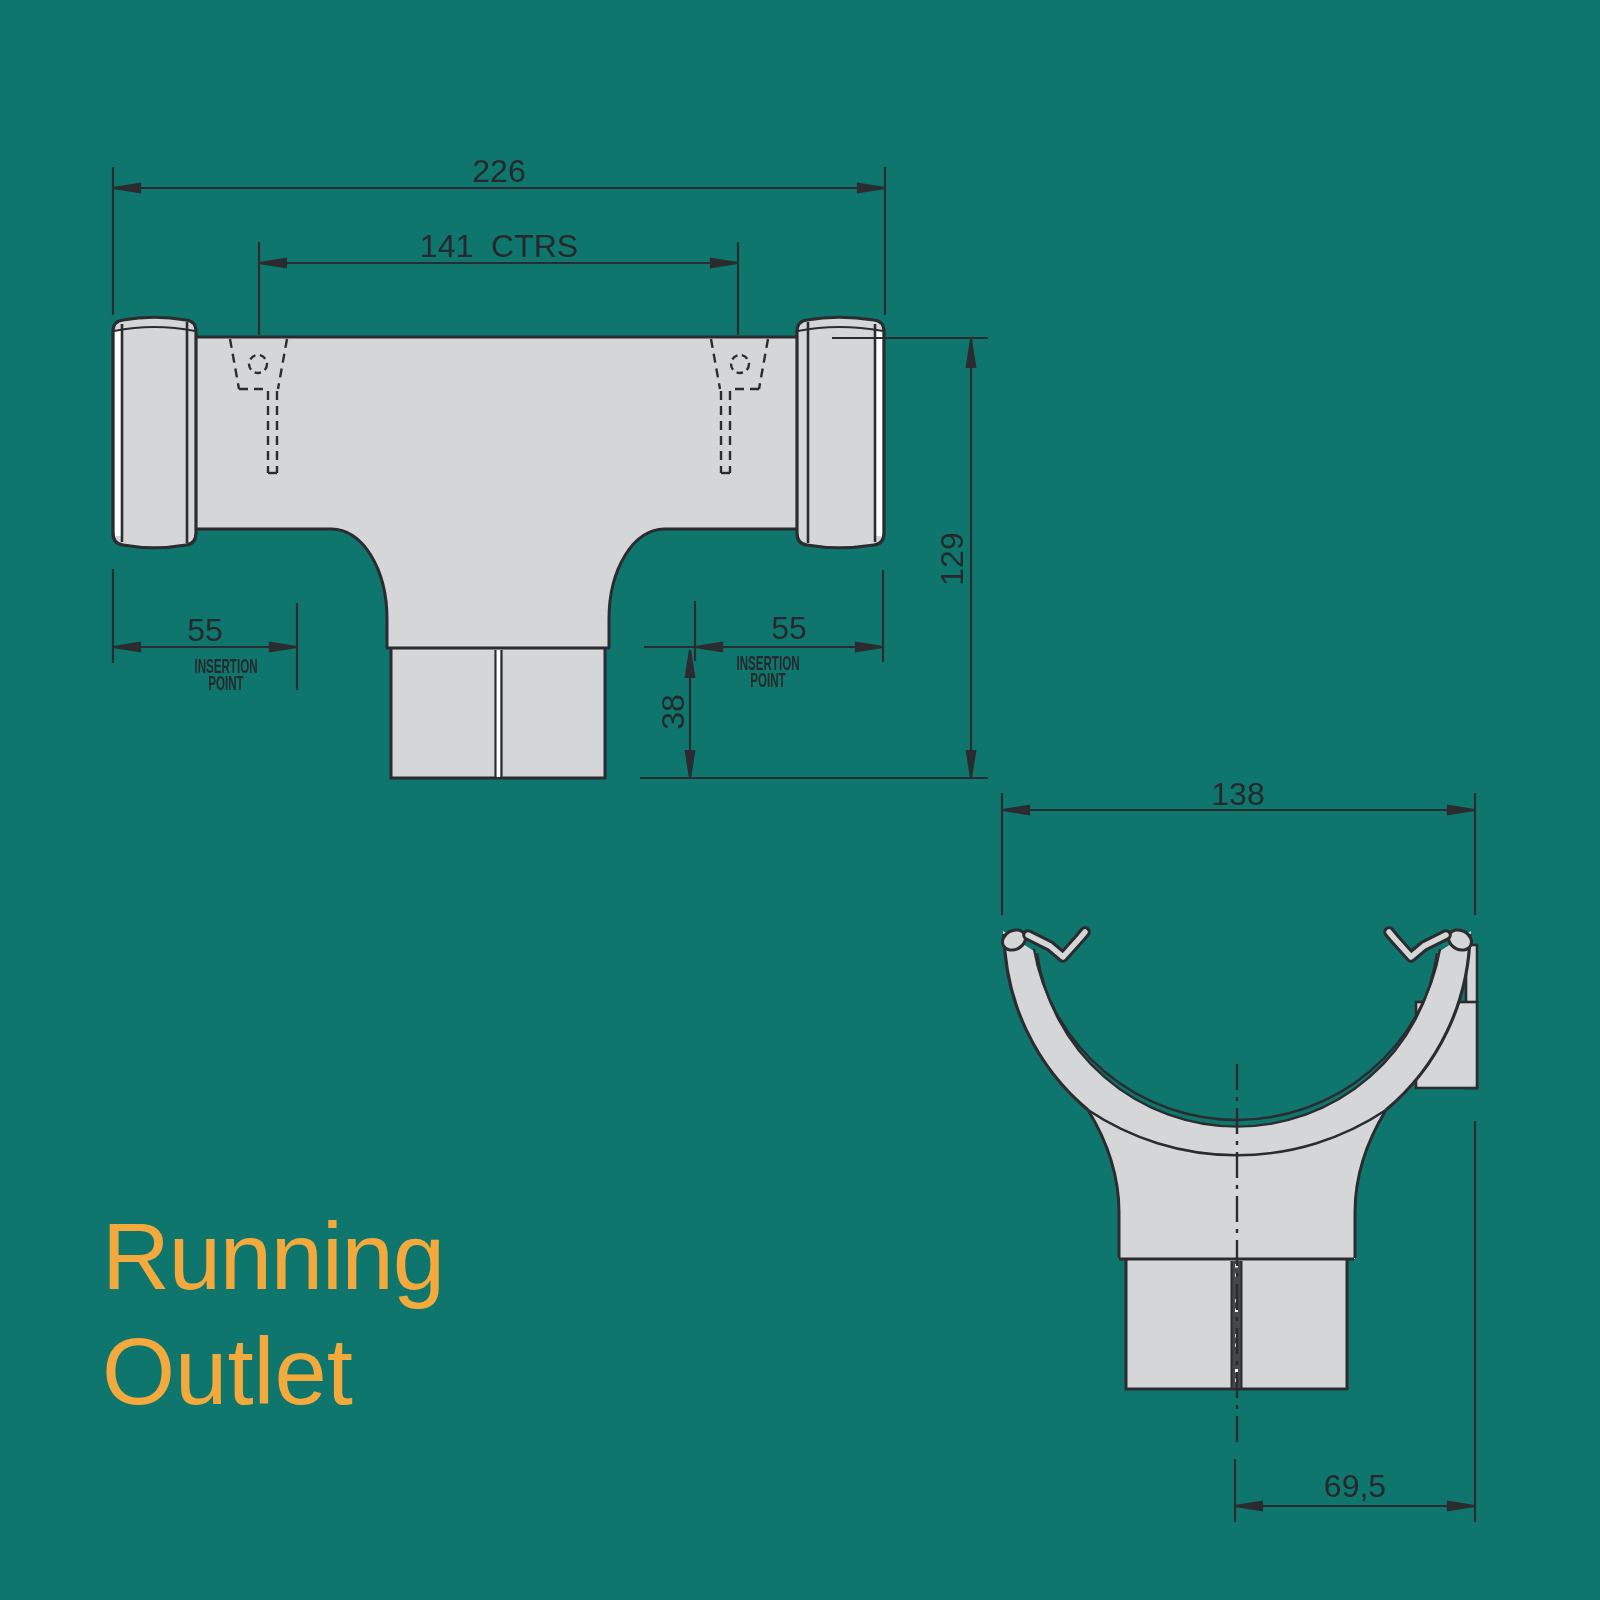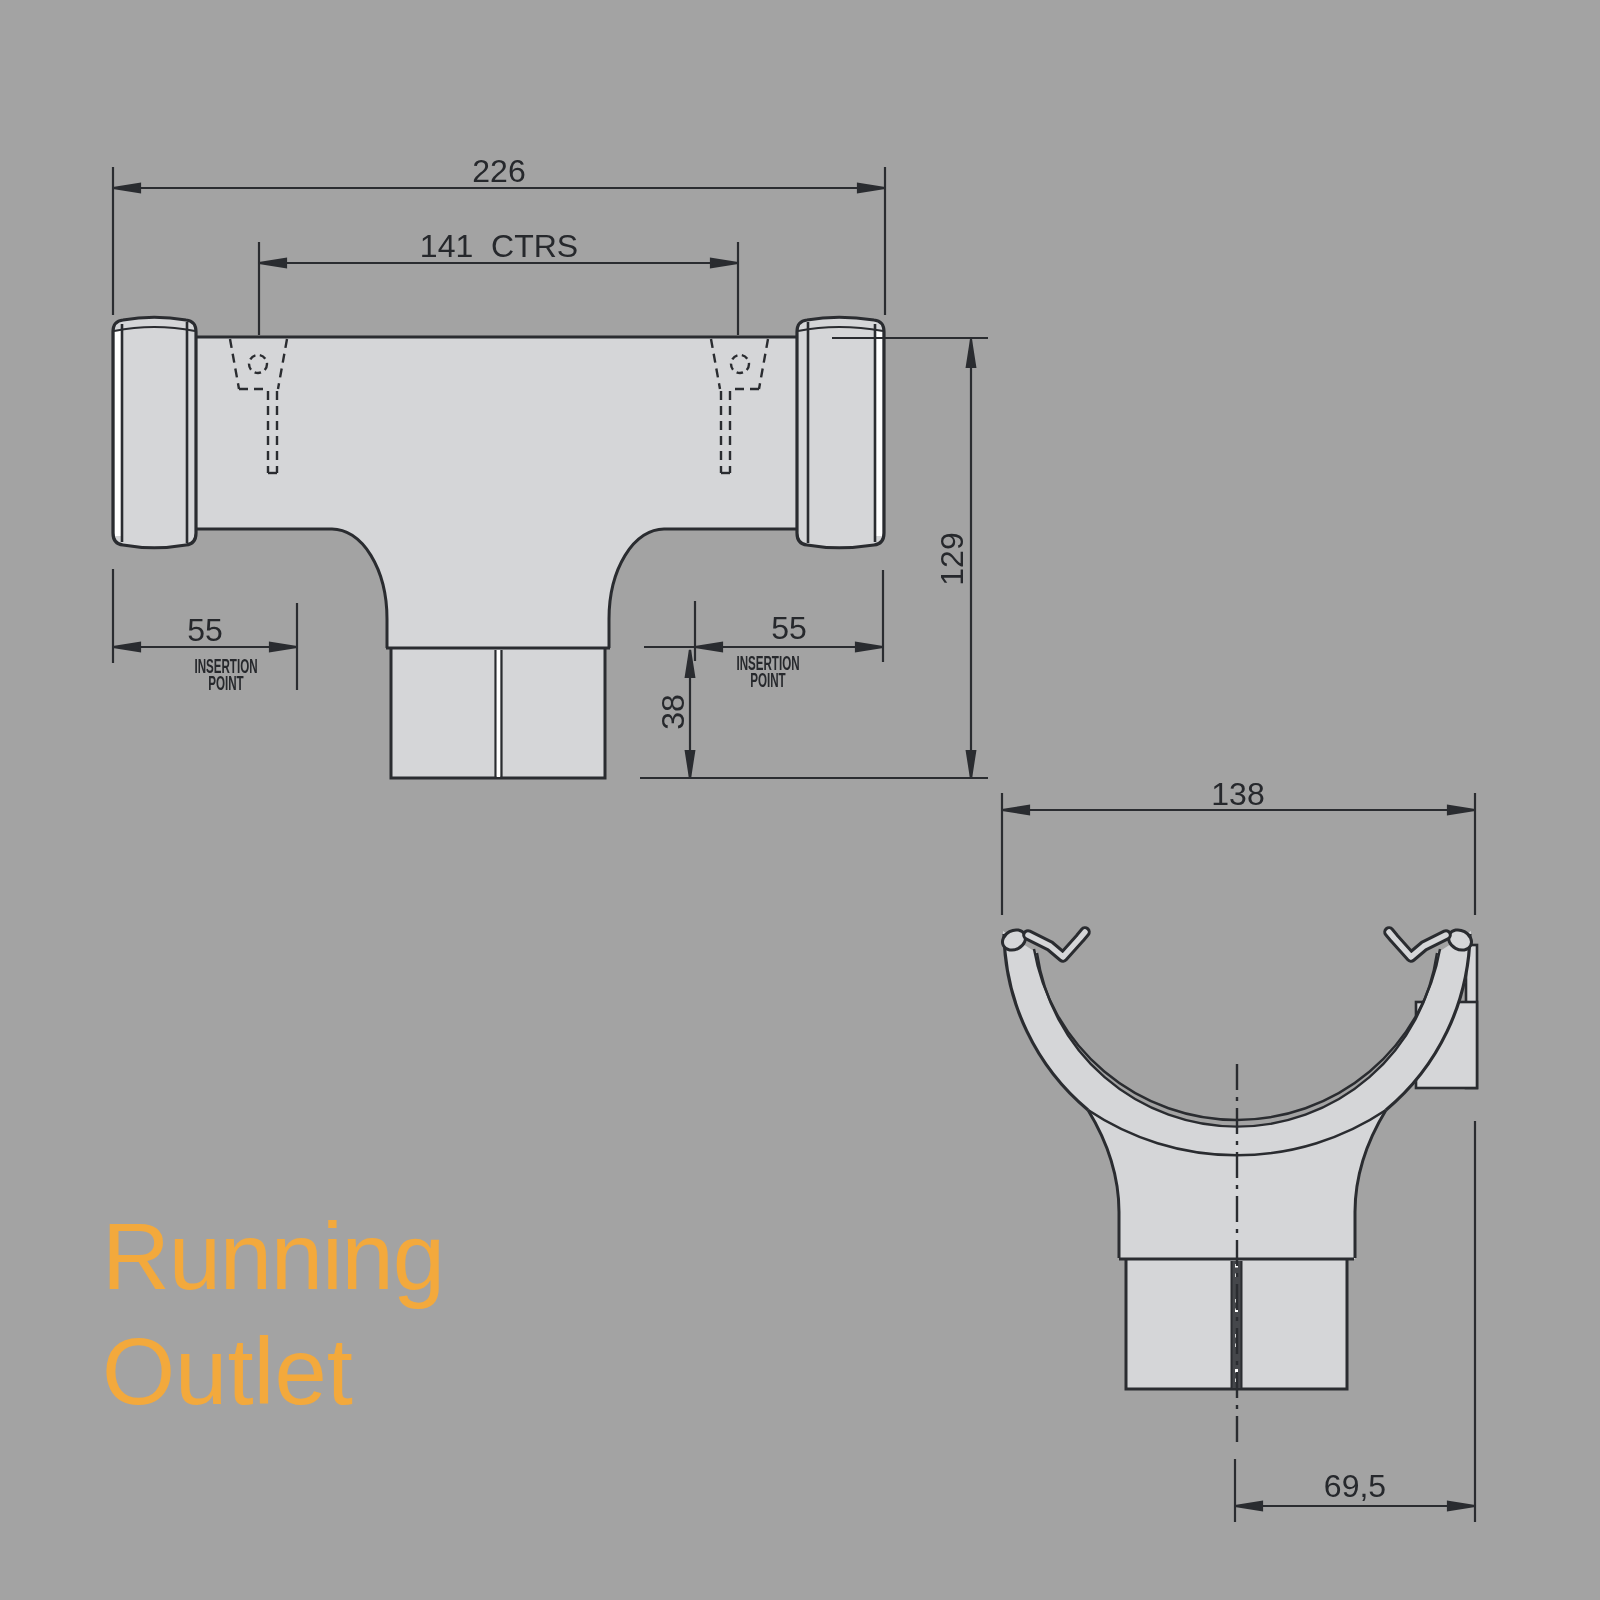--- a/index.html
+++ b/index.html
@@ -1,16 +1,16 @@
 <!DOCTYPE html>
 <html><head>
 <meta charset="utf-8">
 <style>
   html,body{margin:0;padding:0;background:#ffffff;}
-  .page{position:relative;width:1600px;height:1600px;background:#a3a3a3;overflow:hidden;}
+  .page{position:relative;width:1600px;height:1600px;background:#0f766e;overflow:hidden;}
   svg text{font-family:"Liberation Sans", sans-serif;}
 </style>
 </head>
 <body>
 <div class="page">
 <svg width="1600" height="1600" viewBox="0 0 1600 1600">
 <defs>
 <g id="arrR">
           <polygon points="0,0 -27,-4.2 -27,4.2"></polygon>
         </g>

